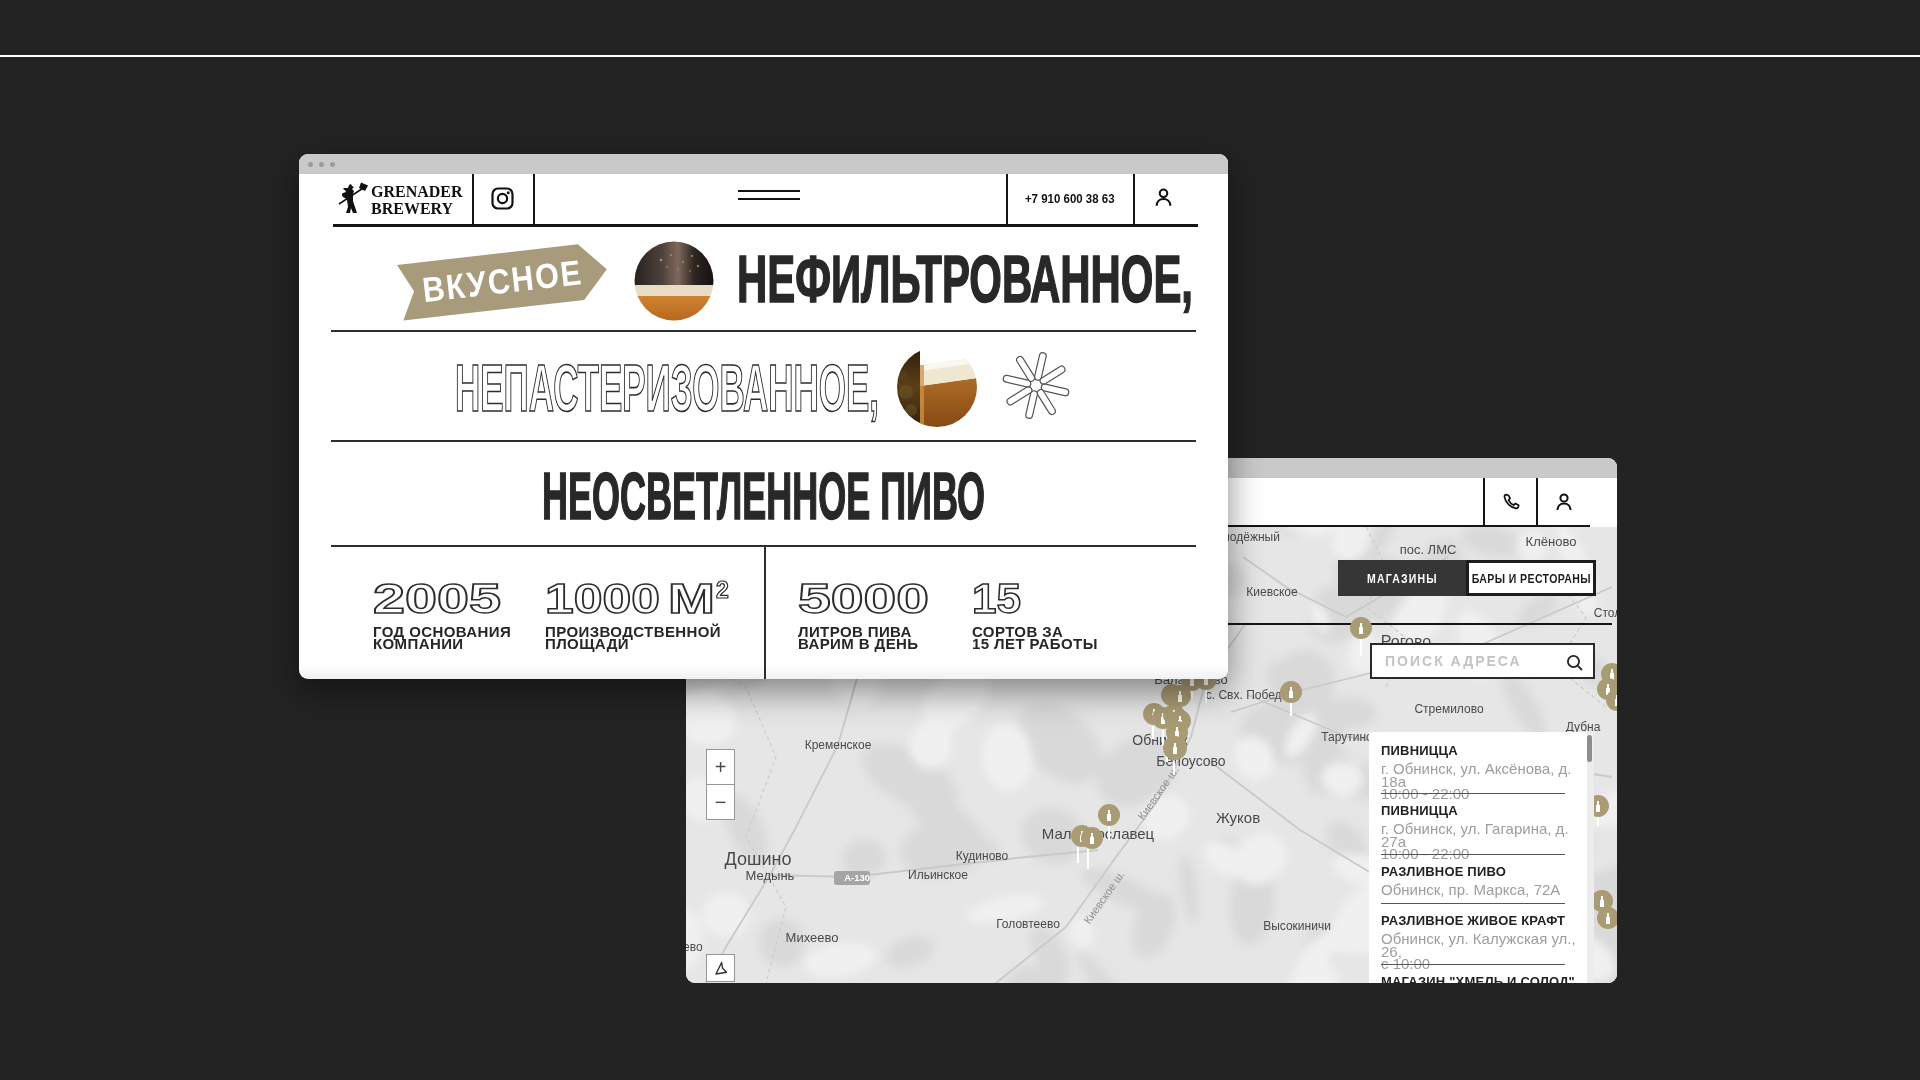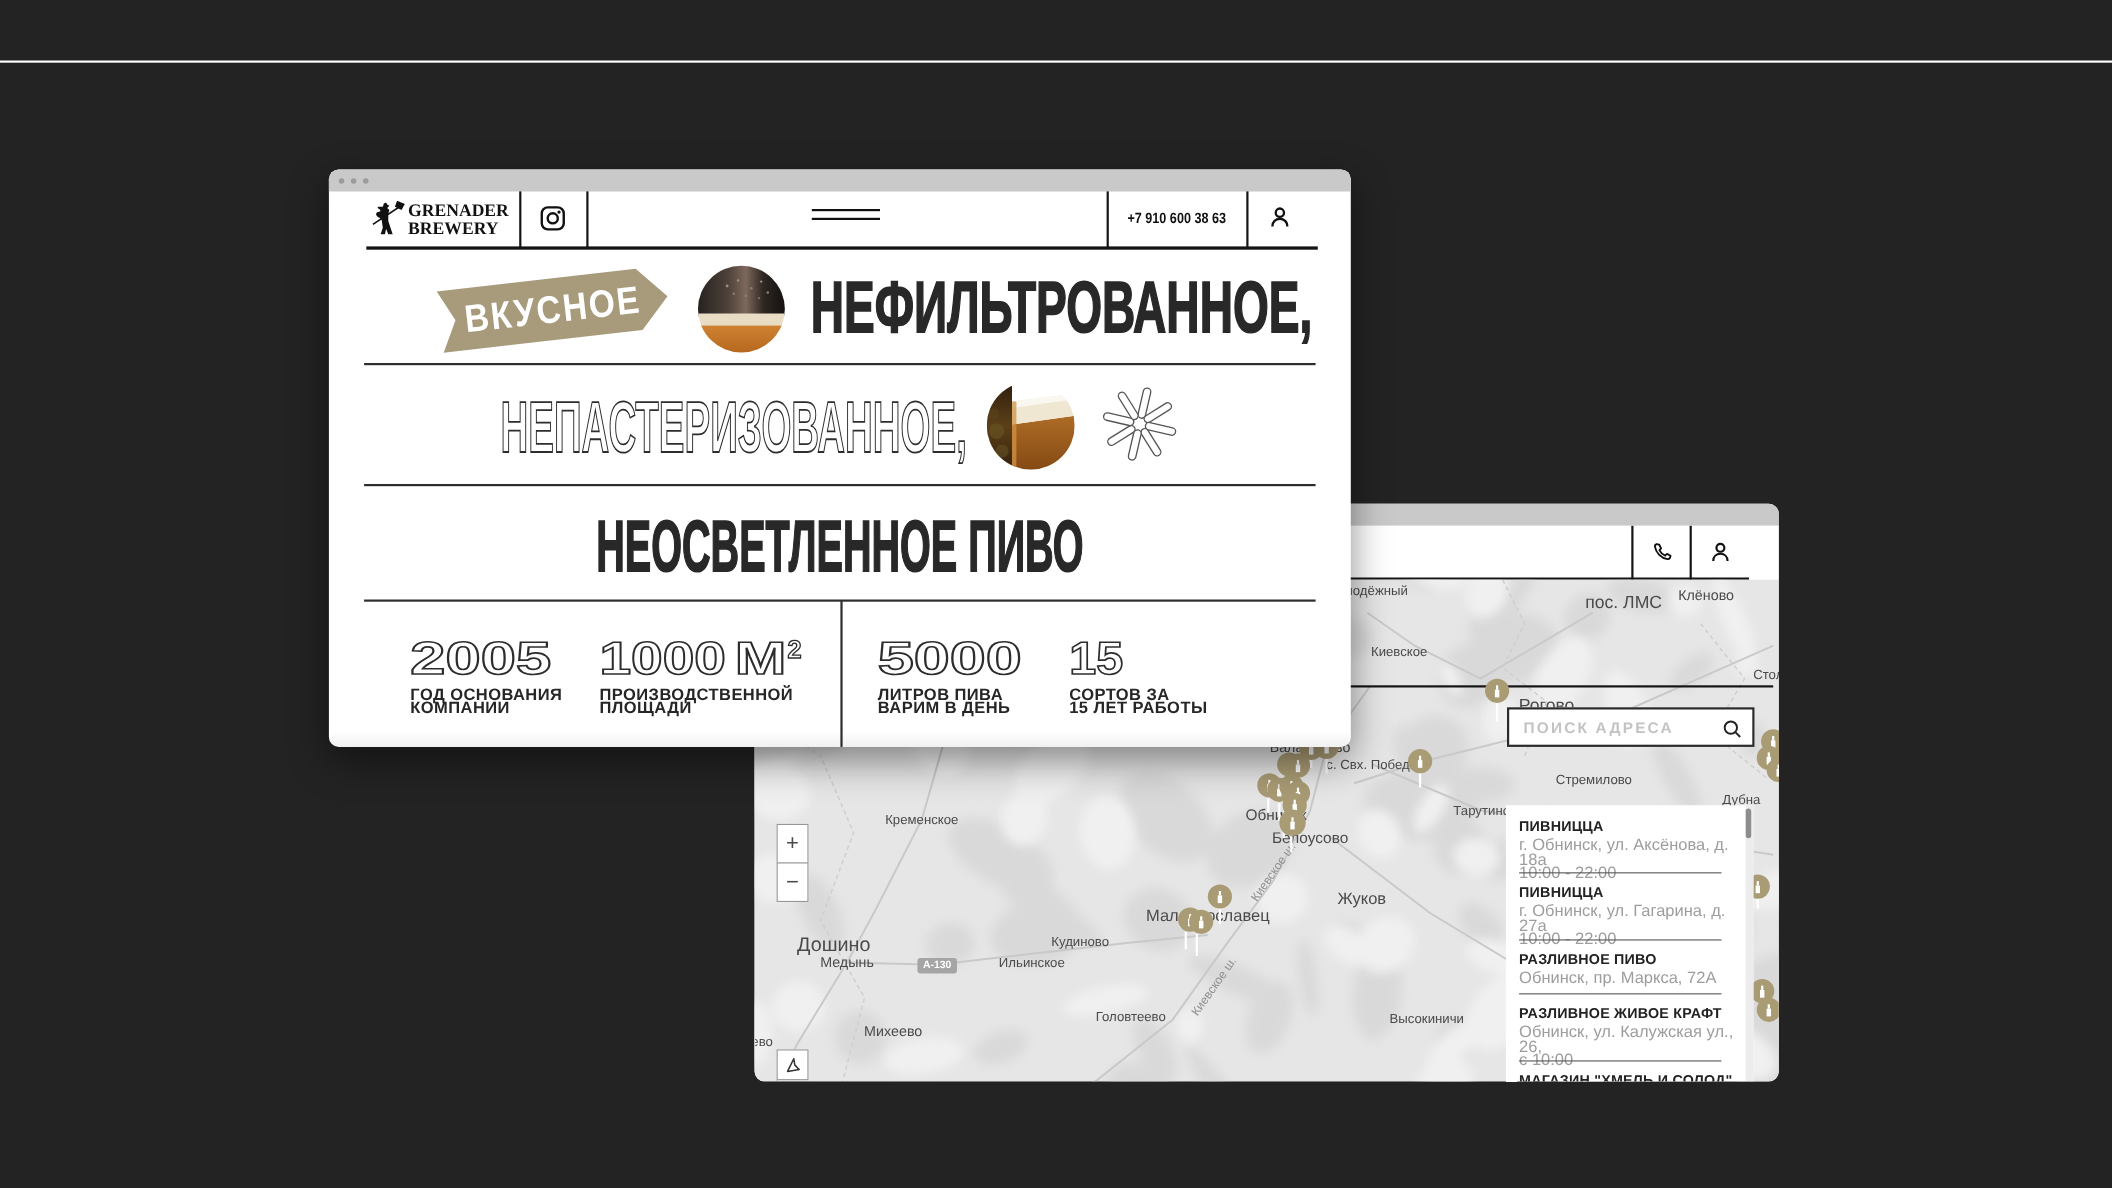--- a/index.html
+++ b/index.html
@@ -211,21 +211,21 @@
 <polyline points="557,30 600,60 660,90 762,30"></polyline>
 </g>
 <g fill="none" stroke="#cecece" stroke-width="1.3" stroke-dasharray="4 3">
 <polyline points="0,120 60,160 90,230 60,310 100,380 80,456"></polyline>
 <polyline points="680,0 700,40 680,80 720,111 700,160"></polyline>
 <polyline points="860,40 900,90 870,140 920,180"></polyline>
 </g>
 
       </svg>
       <div class="mlabel" style="left:557px; top:10px; font-size:12px">Молодёжный</div>
-        <div class="mlabel" style="left:790px; top:22px; font-size:16px">пос. ЛМС</div>
+        <div class="mlabel" style="left:742px; top:22px; font-size:13px">пос. ЛМС</div>
         <div class="mlabel" style="left:865px; top:14px; font-size:13px">Клёново</div>
         <div class="mlabel" style="left:586px; top:65px; font-size:12px">Киевское</div>
         <div class="mlabel" style="left:938px; top:86px; font-size:12px">Столбовая</div>
         <div class="mlabel" style="left:720px; top:115px; font-size:16px">Рогово</div>
         <div class="mlabel" style="left:763px; top:182px; font-size:12px">Стремилово</div>
         <div class="mlabel" style="left:661px; top:210px; font-size:12px">Тарутино</div>
         <div class="mlabel" style="left:897px; top:200px; font-size:12px">Дубна</div>
         <div class="mlabel" style="left:561px; top:168px; font-size:12px">с. Свх. Победа</div>
         <div class="mlabel" style="left:474px; top:213px; font-size:14px">Обнинск</div>
         <div class="mlabel" style="left:505px; top:234px; font-size:14px">Белоусово</div>
@@ -236,21 +236,21 @@
         <div class="mlabel" style="left:84px; top:348px; font-size:13px">Медынь</div>
         <div class="mlabel" style="left:252px; top:348px; font-size:12px">Ильинское</div>
         <div class="mlabel" style="left:342px; top:397px; font-size:12px">Головтеево</div>
         <div class="mlabel" style="left:126px; top:410px; font-size:13px">Михеево</div>
         <div class="mlabel" style="left:611px; top:399px; font-size:12px">Высокиничи</div>
         <div class="mlabel" style="left:-8px; top:420px; font-size:12px">Шатлево</div>
         <div class="mlabel" style="left:152px; top:218px; font-size:12px">Кременское</div>
         <div class="mlabel" style="left:505px; top:152px; font-size:13px">Балабаново</div>
         <div class="mlabel" style="left:472px; top:266px; font-size:11px; color:#8f8f8f; transform:translate(-50%,-50%) rotate(-55deg)">Киевское ш.</div>
         <div class="mlabel" style="left:418px; top:370px; font-size:11px; color:#8f8f8f; transform:translate(-50%,-50%) rotate(-55deg)">Киевское ш.</div>
-        <div class="abs" style="left:148px; top:344px; width:36px; height:14px; background:#a5a5a5;border-radius:3px; color:#fff; font-size:9.5px; font-weight:bold; text-align:center; line-height:14px">А-130</div>
+        <div class="abs" style="left:148px; top:344px; width:36px; height:14px; background:#a5a5a5;border-radius:3px; color:#fff; font-size:9.5px; font-weight:bold; text-align:right; line-height:14px">А-130</div>
       <div id="mapline"></div>
       <div id="pins">
           <div class="abs" style="left:465.75px; top:199px; width:2.5px; height:13px; background:#fff"></div>
           <div class="abs" style="left:475.75px; top:203px; width:2.5px; height:16px; background:#fff"></div>
           <div class="abs" style="left:479.75px; top:221px; width:2.5px; height:14px; background:#fff"></div>
           <div class="abs" style="left:486.75px; top:234px; width:2.5px; height:14px; background:#fff"></div>
           <div class="abs" style="left:603.75px; top:176px; width:2.5px; height:13px; background:#fff"></div>
           <div class="abs" style="left:673.75px; top:112px; width:2.5px; height:17px; background:#fff"></div>
           <div class="abs" style="left:504.75px; top:159px; width:2.5px; height:12px; background:#fff"></div>
           <div class="abs" style="left:518.75px; top:158px; width:2.5px; height:18px; background:#fff"></div>
@@ -316,20 +316,28 @@
           <div class="abs" style="left:412px; top:277px; width:22px; height:22px;border-radius:50%; background:#a99b74"></div>
           <div class="abs" style="left:421px; top:287px; width:4px; height:6.5px; background:#fff"></div>
           <div class="abs" style="left:422.25px; top:283px; width:1.5px; height:4px; background:#fff"></div>
           <div class="abs" style="left:385px; top:298px; width:22px; height:22px;border-radius:50%; background:#a99b74"></div>
           <div class="abs" style="left:394px; top:308px; width:4px; height:6.5px; background:#fff"></div>
           <div class="abs" style="left:395.25px; top:304px; width:1.5px; height:4px; background:#fff"></div>
           <div class="abs" style="left:395px; top:300px; width:22px; height:22px;border-radius:50%; background:#a99b74"></div>
           <div class="abs" style="left:404px; top:310px; width:4px; height:6.5px; background:#fff"></div>
           <div class="abs" style="left:405.25px; top:306px; width:1.5px; height:4px; background:#fff"></div>
         </div>
+      <div class="tabs">
+        <div class="tab1">
+            <span>МАГАЗИНЫ</span>
+          </div>
+        <div class="tab2">
+            <span>БАРЫ И РЕСТОРАНЫ</span>
+          </div>
+      </div>
       <div id="search">
         <span>ПОИСК АДРЕСА</span>
         <svg class="abs" style="right:9px; top:9px" width="18" height="18" viewBox="0 0 18 18">
           <circle cx="7.5" cy="7.5" r="5.6" fill="none" stroke="#222" stroke-width="1.8"></circle>
           <line x1="11.8" y1="11.8" x2="16" y2="16" stroke="#222" stroke-width="1.8"></line>
         </svg>
       </div>
       <div id="list">
         <div class="abs" style="right:0; top:0; width:7px; height:100%; background:#ececec"></div>
         <div class="thumb"></div>

